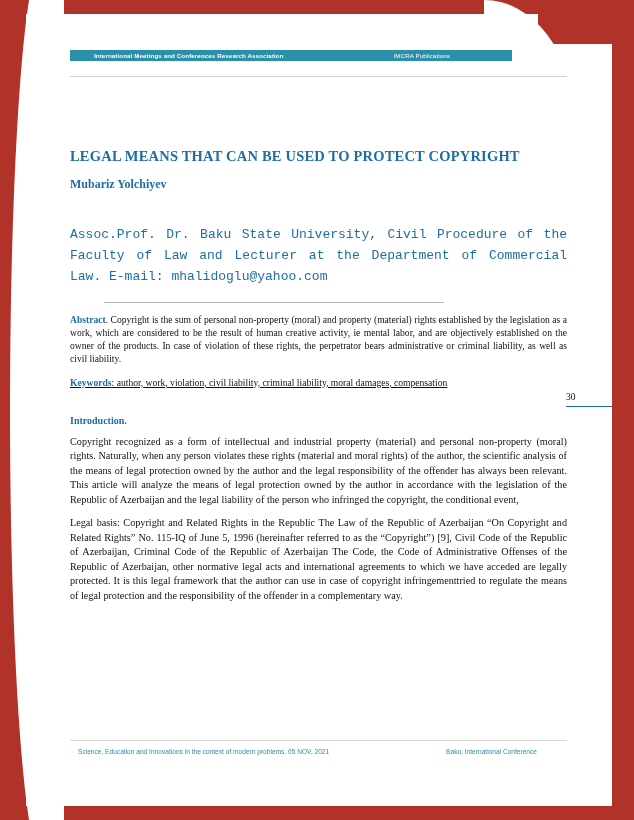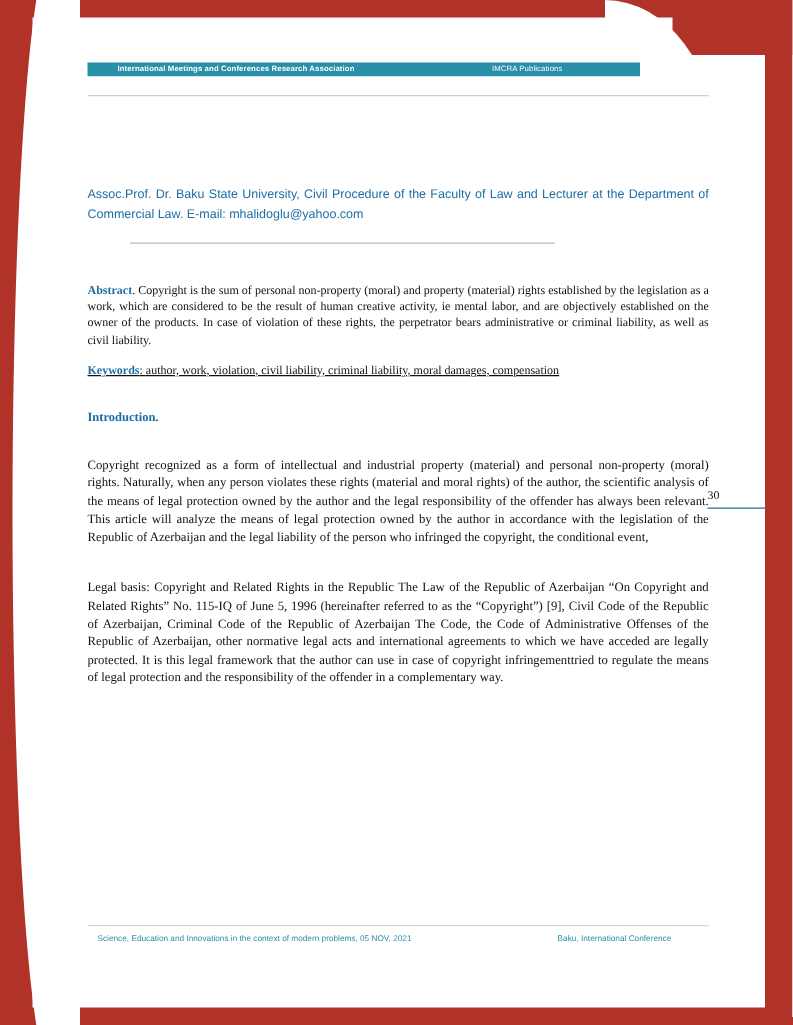--- a/index.html
+++ b/index.html
@@ -131,42 +131,42 @@
   }
   .author {
     color: #1c6ea4;
     font-family: "Liberation Serif", serif;
     font-size: 12px;
     font-weight: bold;
     margin: 0 0 32px 0;
   }
   .affil {
     color: #1c6ea4;
-    font-family: Liberation Sans, sans-serif;
-    font-size: 10px;
+    font-family: Liberation Mono, monospace;
+    font-size: 13px;
     line-height: 1.62;
     text-align: justify;
     margin: 0;
   }
   .affil-2 {
     color: #1c6ea4;
     font-family: "Liberation Serif", serif;
     font-size: 11.6px;
     line-height: 1.62;
     margin: 8px 0 0 0;
   }
   .short-rule {
     width: 340px;
     height: 1px;
     background: #b9b9b9;
     margin: 14px 0 0 34px;
   }
 
   .abstract-block {
-    margin-top: 31px;
+    margin-top: 10px;
     font-size: 9.6px;
     line-height: 1.36;
     text-align: justify;
     color: #111111;
   }
   .lbl {
     color: #1c6ea4;
     font-weight: bold;
   }
   .keywords-block {
@@ -178,21 +178,21 @@
     text-decoration: underline;
   }
   .section-head {
     margin-top: 26px;
     color: #1c6ea4;
     font-family: "Liberation Serif", serif;
     font-size: 10px;
     font-weight: bold;
   }
   .body-para {
-    margin-top: 26px;
+    margin-top: 9px;
     font-size: 10.2px;
     line-height: 1.42;
     text-align: justify;
     color: #111111;
   }
   .underlined {
   }
 
   
   .page-number-wrap {
@@ -256,20 +256,22 @@
   <div class="red-corner"></div>
   <div class="red-corner-curve"></div>
 
   <div class="header-bar">
     <span class="hb-left">International Meetings and Conferences Research Association</span>
     <span class="hb-right">IMCRA Publications</span>
   </div>
   <div class="header-rule"></div>
 
   <div class="content">
+    <h1 class="title">LEGAL MEANS THAT CAN BE USED TO PROTECT COPYRIGHT</h1>
+    <div class="author">Mubariz Yolchiyev</div>
     <div class="affil">Assoc.Prof. Dr. Baku State University, Civil Procedure of the Faculty of Law and Lecturer at the Department of Commercial Law. E-mail: mhalidoglu@yahoo.com</div>
     <div class="short-rule"></div>
 
     <div class="abstract-block">
       <span class="lbl">Abstract</span><span>. </span><span>Copyright is the sum of personal non-property (moral) and property (material) rights established by the legislation as a work, which are considered to be the result of human creative activity, ie mental labor, and are objectively established on the owner of the products. In case of violation of these rights, the perpetrator bears administrative or criminal liability, as well as civil liability.</span>
     </div>
 
     <div class="keywords-block">
       <span class="lbl">Keywords</span><span>: </span><span>author, work, violation, civil liability, criminal liability, moral damages, compensation</span>
     </div>

